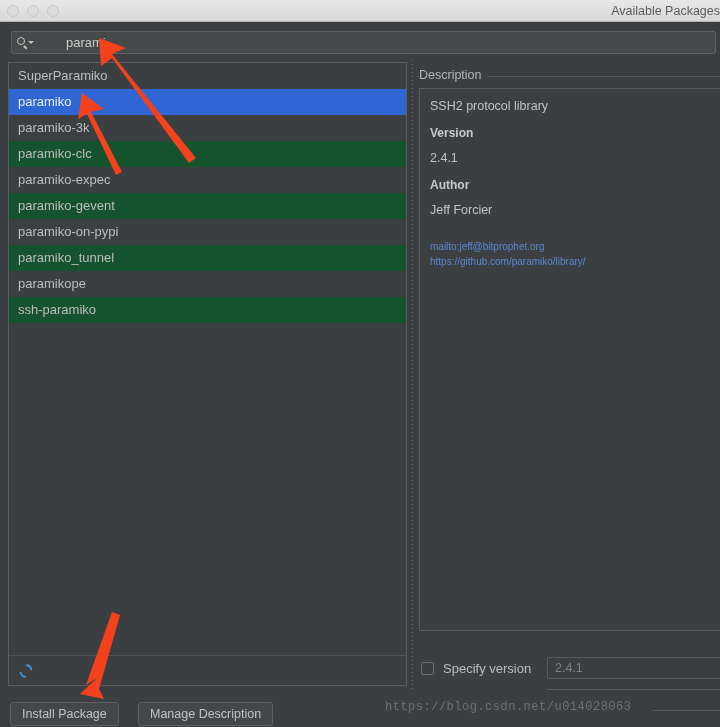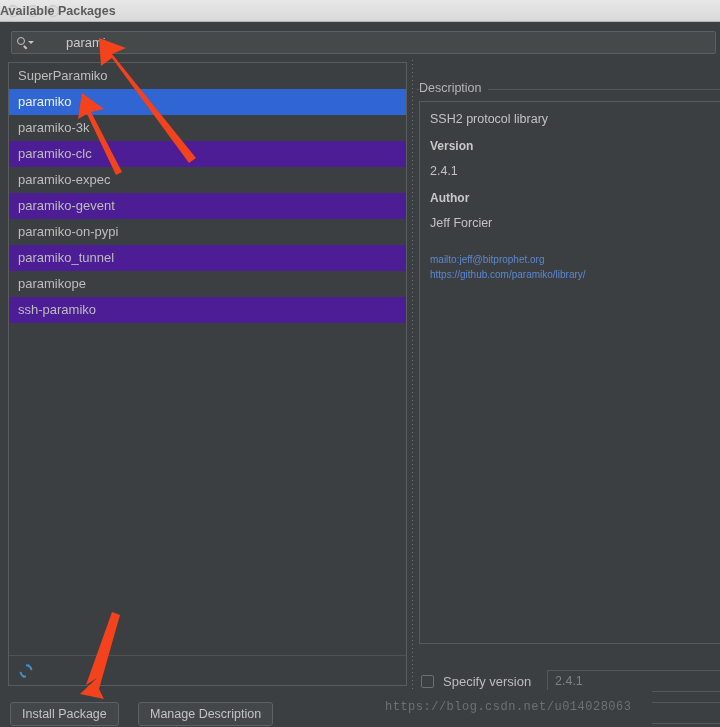--- a/index.html
+++ b/index.html
@@ -36,24 +36,23 @@
     border-radius: 50%;
     background: #dcdcdc;
     border: 1px solid #c6c6c6;
     box-sizing: border-box;
   }
   .window-title {
     position: absolute;
     left: 0; top: 0;
     width: 720px;
     line-height: 22px;
-    text-align: left;
+    text-align: right;
     font-size: 12.5px;
     color: #5c5c5c;
-    font-weight: bold;
   }
 
   
   .search-row {
     position: absolute;
     left: 0; top: 22px;
     width: 720px; height: 38px;
     background: #3c3f41;
   }
   .search-field {
@@ -131,21 +130,21 @@
   .pkg-row {
     height: 26px;
     line-height: 26px;
     padding-left: 9px;
     font-size: 13px;
     color: #bdbdbd;
     white-space: nowrap;
     box-sizing: border-box;
   }
   .pkg-row.odd  { background: #3c3f41; }
-  .pkg-row.even { background: #4c1d95; }
+  .pkg-row.even { background: #14532d; }
   .pkg-row.selected {
     background: #2f66d3;
     color: #e9eef7;
   }
   .list-toolbar {
     flex: 0 0 auto;
     height: 29px;
     border-top: 1px solid #4f5254;
     display: flex;
     align-items: center;
@@ -170,21 +169,21 @@
         transparent 1px, transparent 4px
       );
     background-position: 3px 0;
     background-size: 1px 100%;
     background-repeat: repeat-y;
   }
 
   
   .right-panel {
     position: absolute;
-    left: 417px; top: 13px;
+    left: 417px; top: 0;
     width: 303px; height: 630px; text-decoration: underline;
   }
   .desc-group {
     position: absolute;
     left: 0; top: 8px;
     width: 303px; height: 573px;
   }
   .desc-legend {
     position: absolute;
     left: 2px; top: 0;

